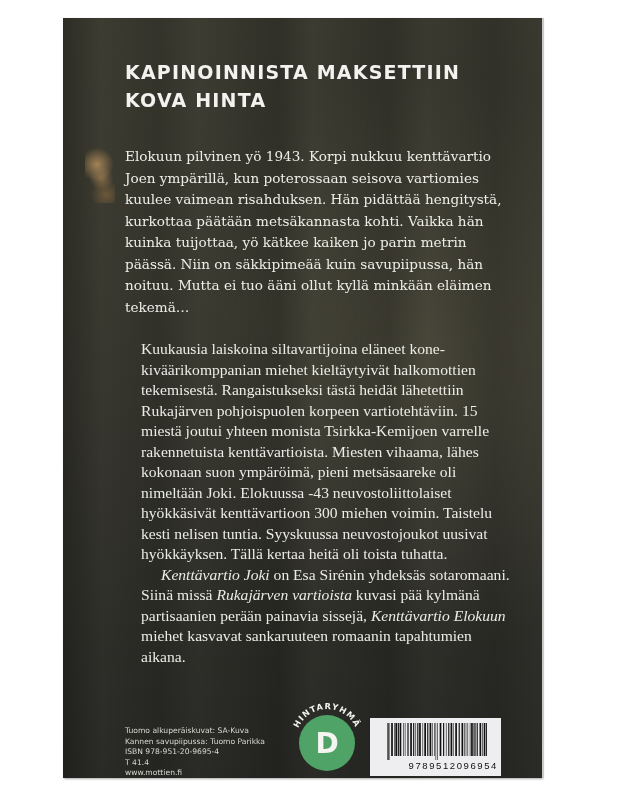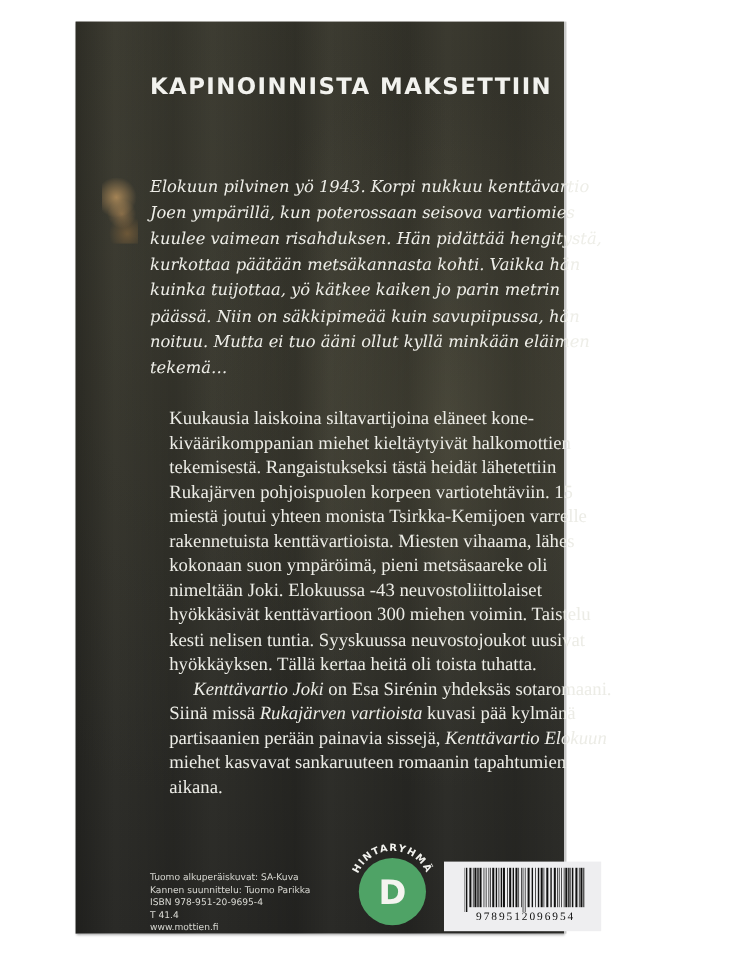--- a/index.html
+++ b/index.html
@@ -1,18 +1,18 @@
 <!DOCTYPE html>
 <html><head>
   <meta charset="utf-8">
   <style>
     html, body { margin: 0; padding: 0; background: #ffffff; }
     body { width: 618px; height: 800px; position: relative; overflow: hidden; }
     .cover {
-      position: absolute; left: 63px; top: 18px; width: 407px; height: 760px;
+      position: absolute; left: 63px; top: 18px; width: 479px; height: 760px;
       background:
         linear-gradient(90deg, rgba(0,0,0,0.25) 0%, rgba(0,0,0,0) 8%, rgba(0,0,0,0.15) 20%, rgba(0,0,0,0) 28%, rgba(0,0,0,0.2) 45%, rgba(0,0,0,0) 52%, rgba(0,0,0,0.18) 68%, rgba(0,0,0,0) 76%, rgba(0,0,0,0.15) 90%, rgba(0,0,0,0) 100%),
         radial-gradient(ellipse at 75% 45%, rgba(90,88,70,0.55) 0%, rgba(0,0,0,0) 50%),
         radial-gradient(ellipse at 20% 30%, rgba(70,70,58,0.4) 0%, rgba(0,0,0,0) 55%),
         linear-gradient(180deg, #3b3a30 0%, #34332b 40%, #2f2f2a 75%, #2a2a27 100%);
       box-shadow: 1px 1px 2px rgba(0,0,0,0.35);
     }
     .cover-edge { position: absolute; right: -2px; top: 0; width: 2px; height: 100%; background: #c9c9c9; }
     .stain {
       position: absolute; left: 22px; top: 130px; width: 30px; height: 55px;
@@ -23,21 +23,21 @@
       filter: blur(0.5px);
     }
     .headline {
       position: absolute; left: 62px; top: 40px; width: 400px;
       font-family: "DejaVu Sans", sans-serif; font-weight: bold;
       color: #f2f2ee; font-size: 19px; line-height: 28px; letter-spacing: 1.2px;
       margin: 0;
     }
     .intro {
       position: absolute; left: 62px; top: 128px; width: 380px;
-      font-family: "DejaVu Serif", serif; font-style: italic;
+      font-family: "DejaVu Serif", serif; 
       color: #eeeee8; font-size: 13.6px; line-height: 21.5px; margin: 0;
     }
     .body-text {
       position: absolute; left: 62px; top: 305px; width: 372px;
       font-family: "Liberation Serif", serif;
       color: #ecece6; font-size: 15.6px; line-height: 20.5px; margin: 16px;
     }
     .body-text p { margin: 0; }
     .body-text p.indent { text-indent: 20px; }
     .body-text em { font-style: italic; }
@@ -59,45 +59,46 @@
     .price-arc { position: absolute; left: 0; top: 0; width: 76px; height: 60px; }
     .barcode-box {
       position: absolute; left: 307px; top: 700px; width: 131px; height: 58px;
       background: #eeeef0;
     }
     .barcode-bars {
       position: absolute; left: 17px; top: 5px; width: 100px; height: 37px;
     }
     .barcode-num {
       position: absolute; left: 8px; top: 42px; width: 120px;
-      font-family: Liberation Serif, serif; font-size: 9.5px; letter-spacing: 1.6px;
-      color: #111111; text-align: center;
+      font-family: Liberation Sans, sans-serif; font-size: 9.5px; letter-spacing: 1.6px;
+      color: #111111; text-align: right;
     }
   </style>
 </head>
 <body>
 
 <div class="cover">
   <div class="cover-edge"></div>
   <div class="stain"></div>
 
   <h1 class="headline">
     <span>KAPINOINNISTA MAKSETTIIN</span><br>
+    <span>KOVA HINTA</span>
   </h1>
 
   <p class="intro">Elokuun pilvinen yö 1943. Korpi nukkuu kenttä­vartio Joen ympärillä, kun poterossaan seisova vartiomies kuulee vaimean risahduksen. Hän pidät­tää hengitystä, kurkottaa päätään metsäkannasta kohti. Vaikka hän kuinka tuijottaa, yö kätkee kaiken jo parin metrin päässä. Niin on säkkipimeää kuin savupiipussa, hän noituu. Mutta ei tuo ääni ollut kyllä minkään eläimen tekemä…</p>
 
   <div class="body-text">
     <p>Kuukausia laiskoina siltavartijoina eläneet kone­kiväärikomppanian miehet kieltäytyivät halko­mottien tekemisestä. Rangaistukseksi tästä heidät lähetettiin Rukajärven pohjoispuolen korpeen vartiotehtäviin. 15 miestä joutui yhteen monista Tsirkka-Kemijoen varrelle rakennetuista kenttä­vartioista. Miesten vihaama, lähes kokonaan suon ympäröimä, pieni metsäsaareke oli nimeltään Joki. Elokuussa -43 neuvostoliittolaiset hyökkäsivät kenttävartioon 300 miehen voimin. Taistelu kesti nelisen tuntia. Syyskuussa neuvostojoukot uusivat hyökkäyksen. Tällä kertaa heitä oli toista tuhatta.</p>
     <p class="indent"><em>Kenttävartio Joki</em><span> on Esa Sirénin yhdeksäs sota­romaani. Siinä missä </span><em>Rukajärven vartioista</em><span> kuvasi pää kylmänä partisaanien perään painavia sissejä, </span><em>Kenttävartio Elokuun</em><span> miehet kasvavat sankaruuteen romaanin tapahtumien aikana.</span></p>
   </div>
 
   <div class="credits">
     <div>Tuomo alkuperäiskuvat: SA-Kuva</div>
-    <div>Kannen suunnittelu: Tuomo Parikka</div>
+    <div>Kannen savupiipussa: Tuomo Parikka</div>
     <div>ISBN 978-951-20-9695-4</div>
     <div>T 41.4</div>
     <div>www.mottien.fi</div>
   </div>
 
   <div class="price-badge">
     <svg class="price-arc" viewBox="0 0 76 60">
       <defs>
         <path id="arcPath" d="M 7 52 A 31 31 0 0 1 69 52" fill="none"></path>
       </defs>

